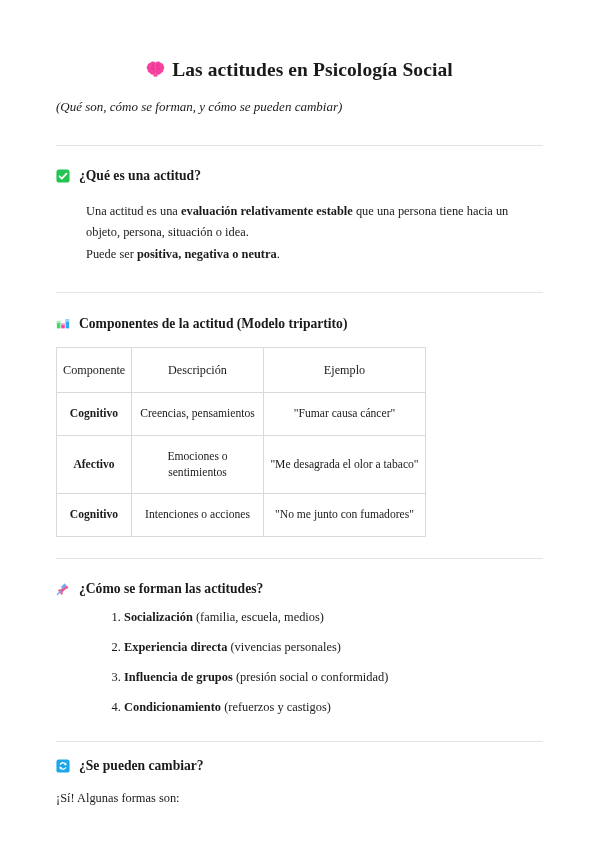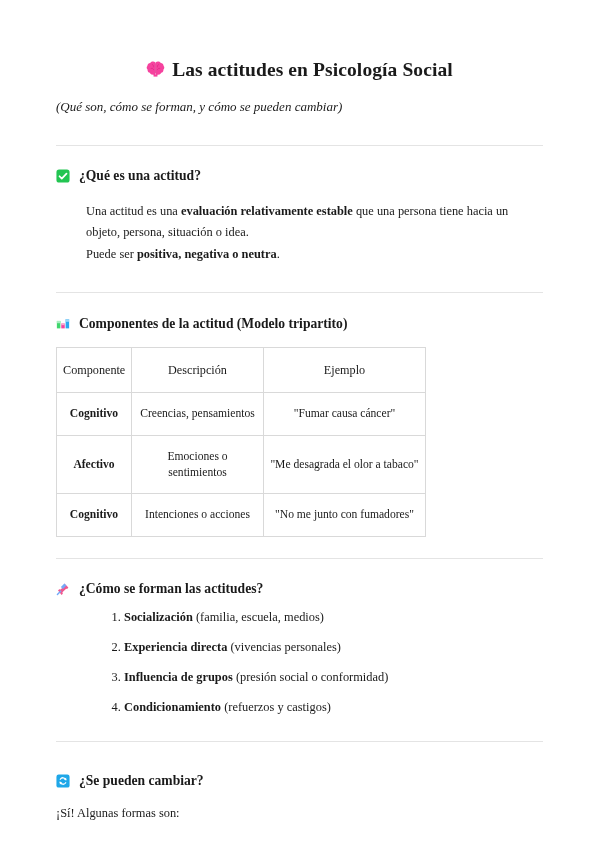--- a/index.html
+++ b/index.html
@@ -71,21 +71,21 @@
   .section-head {
     display: flex;
     align-items: center;
     font-size: 13.6px;
     font-weight: bold;
     line-height: 1.2;
   }
   .section-head.s1 { margin-top: 22px; align-items: center; }
   .section-head.s2 { margin-top: 23px; }
   .section-head.s3 { margin-top: 22px; }
-  .section-head.s4 { margin-top: 31px; }
+  .section-head.s4 { margin-top: 16px; }
   .sec-icon {
     width: 14px;
     height: 14px;
     flex: 0 0 14px;
     margin-right: 9px;
     display: inline-block;
   }
   .sec-label { display: inline-block; }
 
   

